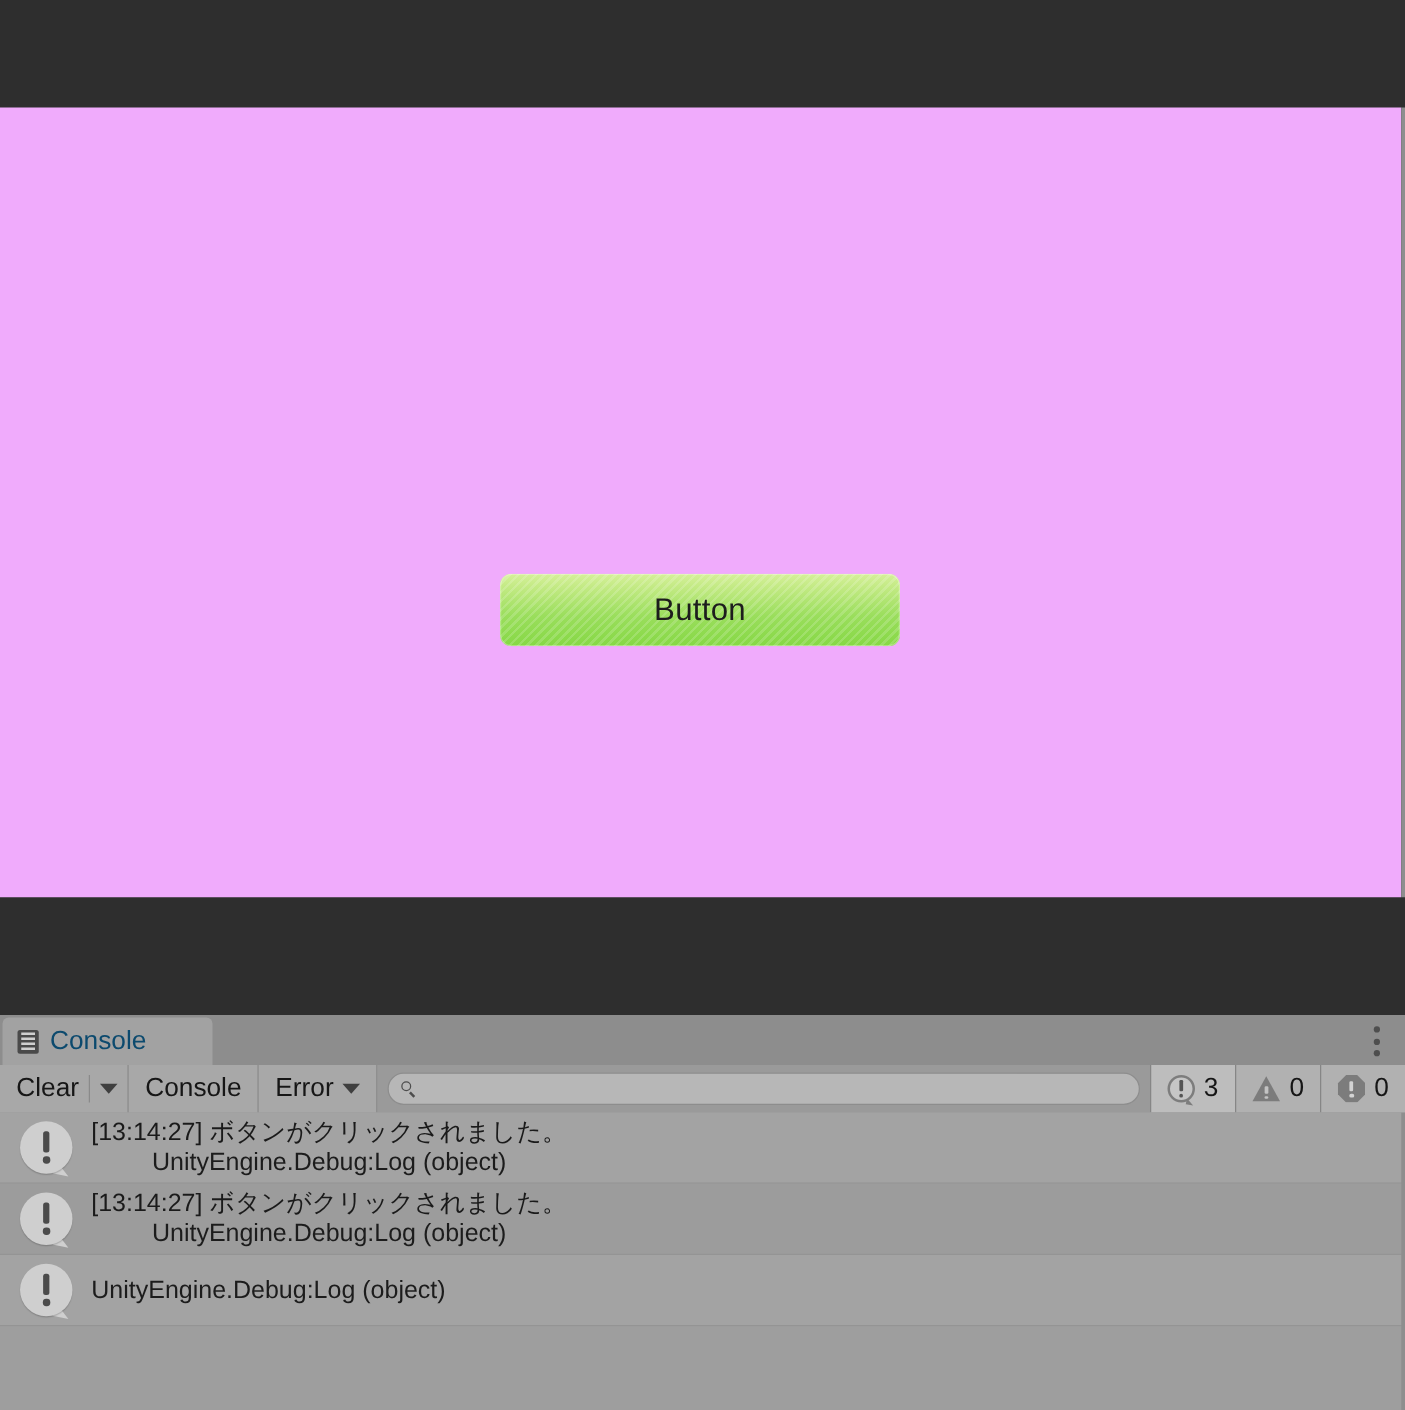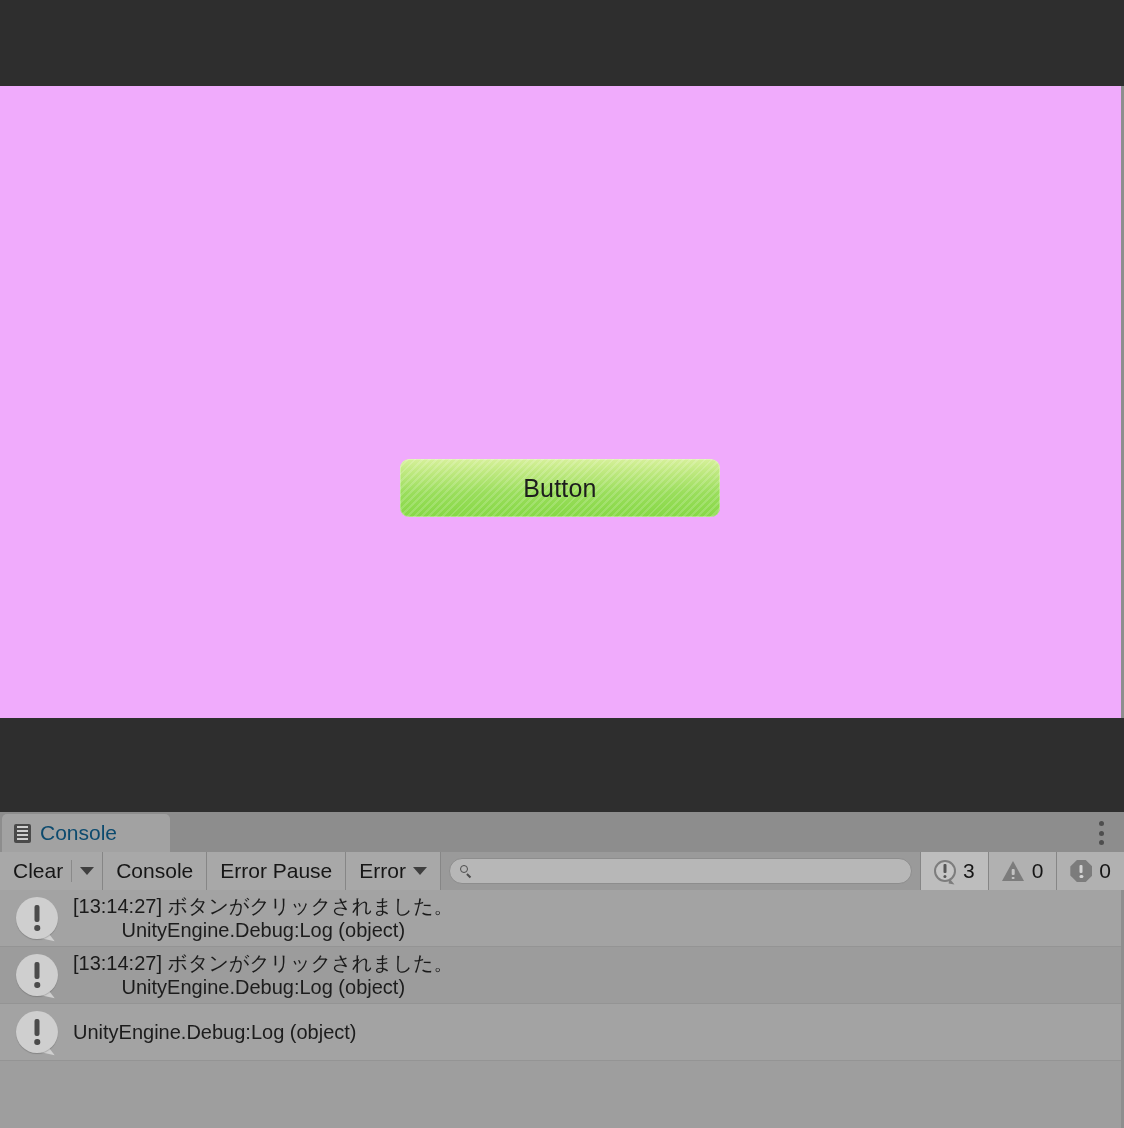--- a/index.html
+++ b/index.html
@@ -473,23 +473,20 @@
       <div class="tb-btn clear">
         <span>Clear</span>
         <span class="tb-divider"></span>
         <span class="caret"></span>
       </div>
 
       <div class="tb-btn">
         <span>Console</span>
       </div>
 
-      <div class="tb-btn">
-        <span>Error Pause</span>
-      </div>
 
       <div class="tb-btn">
         <span>Error</span>
         <span class="caret"></span>
       </div>
 
       <div class="tb-search-wrap">
         <div class="tb-search">
           <span class="search-icon"></span>
           <input type="text" placeholder="" style="">

